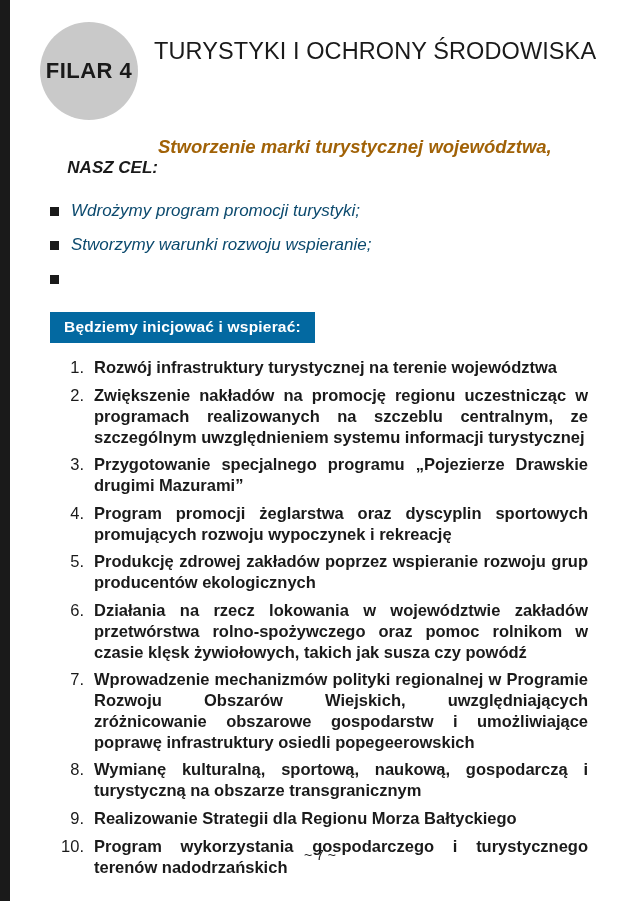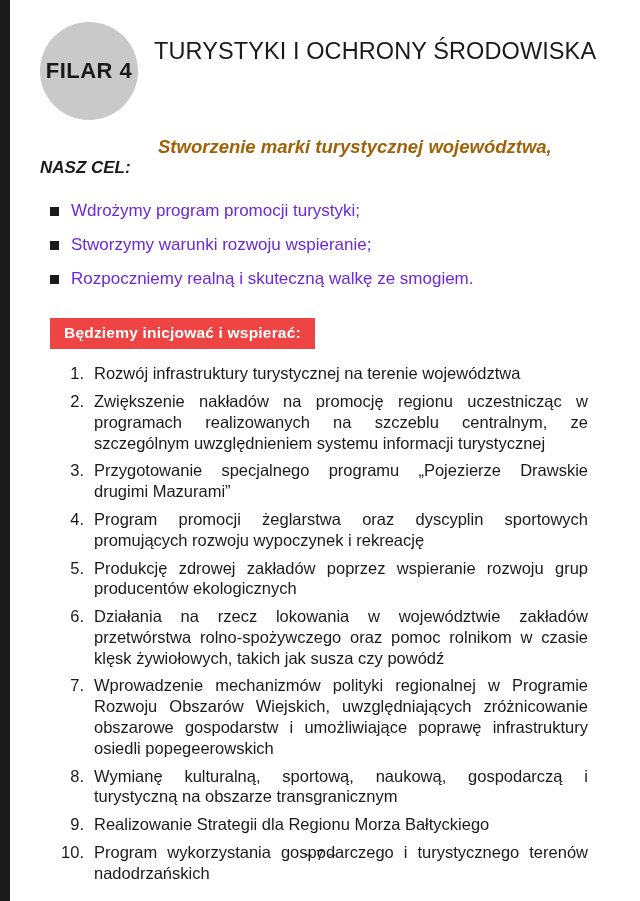--- a/index.html
+++ b/index.html
@@ -73,20 +73,21 @@
     margin-left: 12px;
   }
   .goal-label {
     flex: 0 0 auto;
     width: 118px;
     font-weight: bold;
     font-style: italic;
     font-size: 17px;
     padding-top: 24px;
     color: #1a1a1a;
+    text-align: right;
   }
   .goal-text {
     font-weight: bold;
     font-style: italic;
     font-size: 18.5px;
     line-height: 1.42;
     color: #a16207;
   }
   .goal-text div { white-space: nowrap; }
 
@@ -104,27 +105,28 @@
     flex: 0 0 auto;
     width: 9px;
     height: 9px;
     background: #1a1a1a;
     margin-top: 7px;
     margin-right: 12px;
   }
   .bullet-text {
     font-size: 17px;
     line-height: 1.3;
-    color: #6d28d9;
+    color: #0c4a6e;
+    font-style: italic;
   }
 
   
   .ribbon {
     display: inline-block;
-    background: #ef4444;
+    background: #0369a1;
     color: #ffffff;
     font-weight: bold;
     font-size: 15.5px;
     padding: 6px 14px 7px 14px;
     margin-top: 16px;
     margin-left: 22px;
     letter-spacing: .2px;
   }
 
   
@@ -145,20 +147,21 @@
     padding-right: 10px;
     font-size: 16.5px;
     line-height: 1.26;
     color: #1a1a1a;
   }
   .num-text {
     font-size: 16.5px;
     line-height: 1.26;
     color: #1a1a1a;
     text-align: justify;
+    font-weight: bold;
   }
 
   .footer {
     position: absolute;
     left: 0;
     right: 0;
     bottom: 38px;
     text-align: center;
     font-size: 14px;
     color: #1a1a1a;
@@ -191,21 +194,20 @@
     <div class="bullet-row">
       <div class="bullet-marker"></div>
       <div class="bullet-text">Wdrożymy program promocji turystyki;</div>
     </div>
     <div class="bullet-row">
       <div class="bullet-marker"></div>
       <div class="bullet-text">Stworzymy warunki rozwoju wspieranie;</div>
     </div>
     <div class="bullet-row">
       <div class="bullet-marker"></div>
-      <div class="bullet-text">Rozpoczniemy realną i skuteczną walkę ze smogiem.</div>
     </div>
   </div>
 
   <div class="ribbon">Będziemy inicjować i wspierać:</div>
 
   <div class="numlist">
     <div class="num-row">
       <div class="num-idx">1.</div>
       <div class="num-text">Rozwój infrastruktury turystycznej na terenie województwa</div>
     </div>

